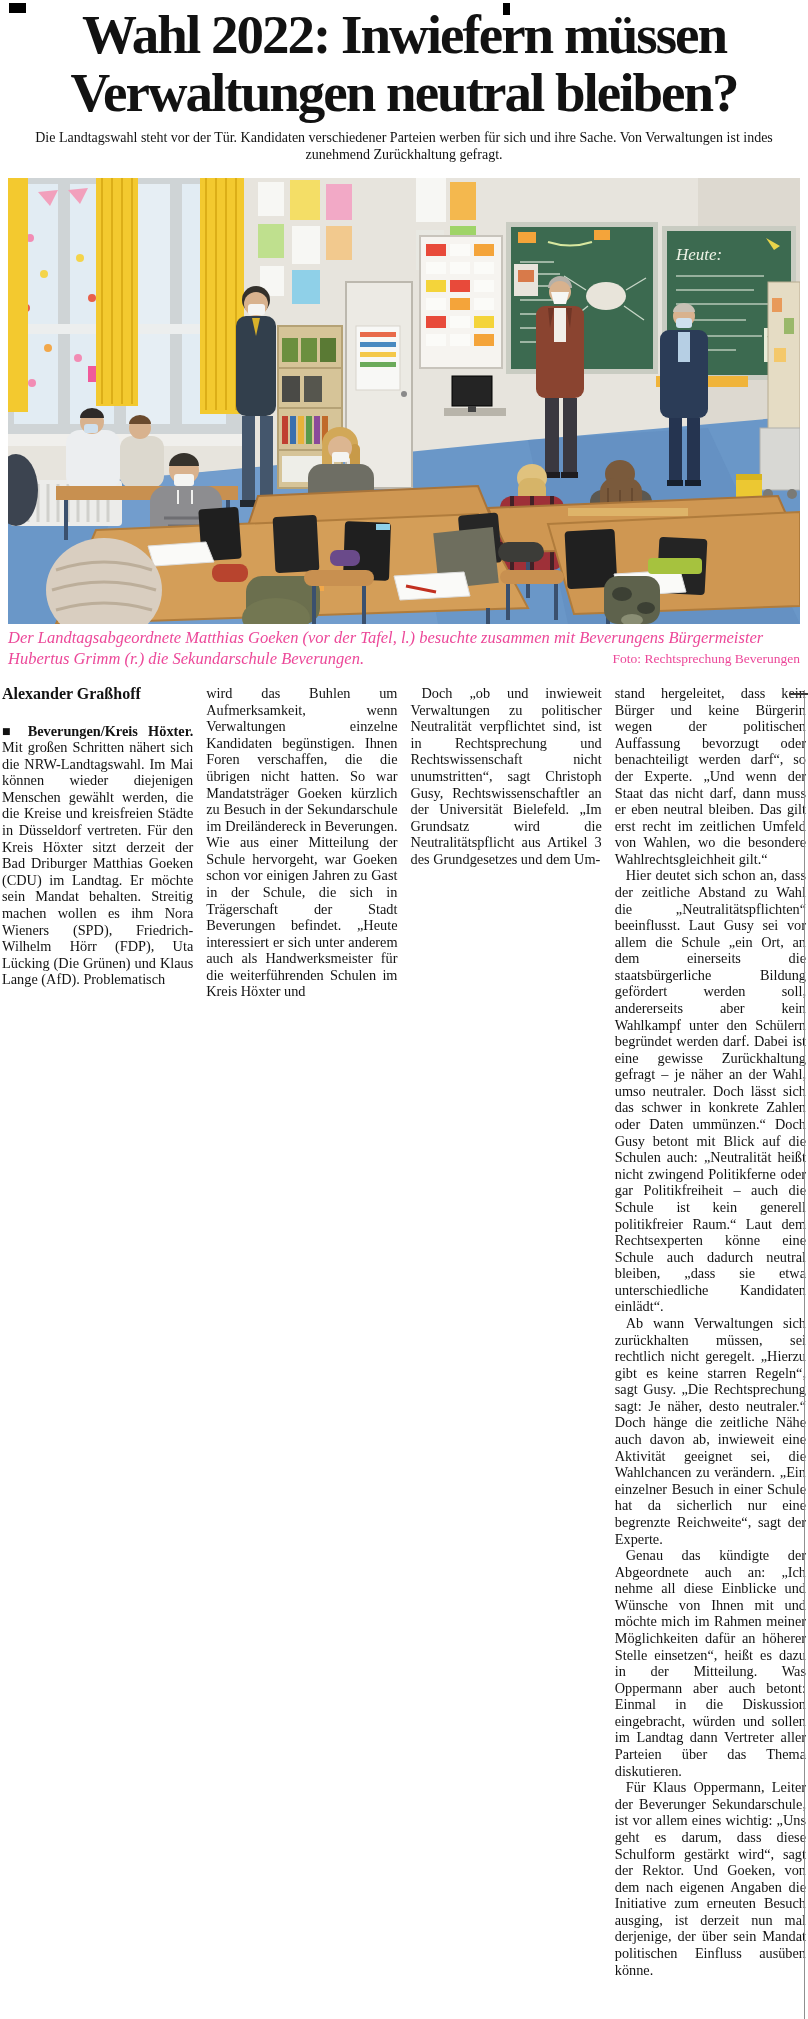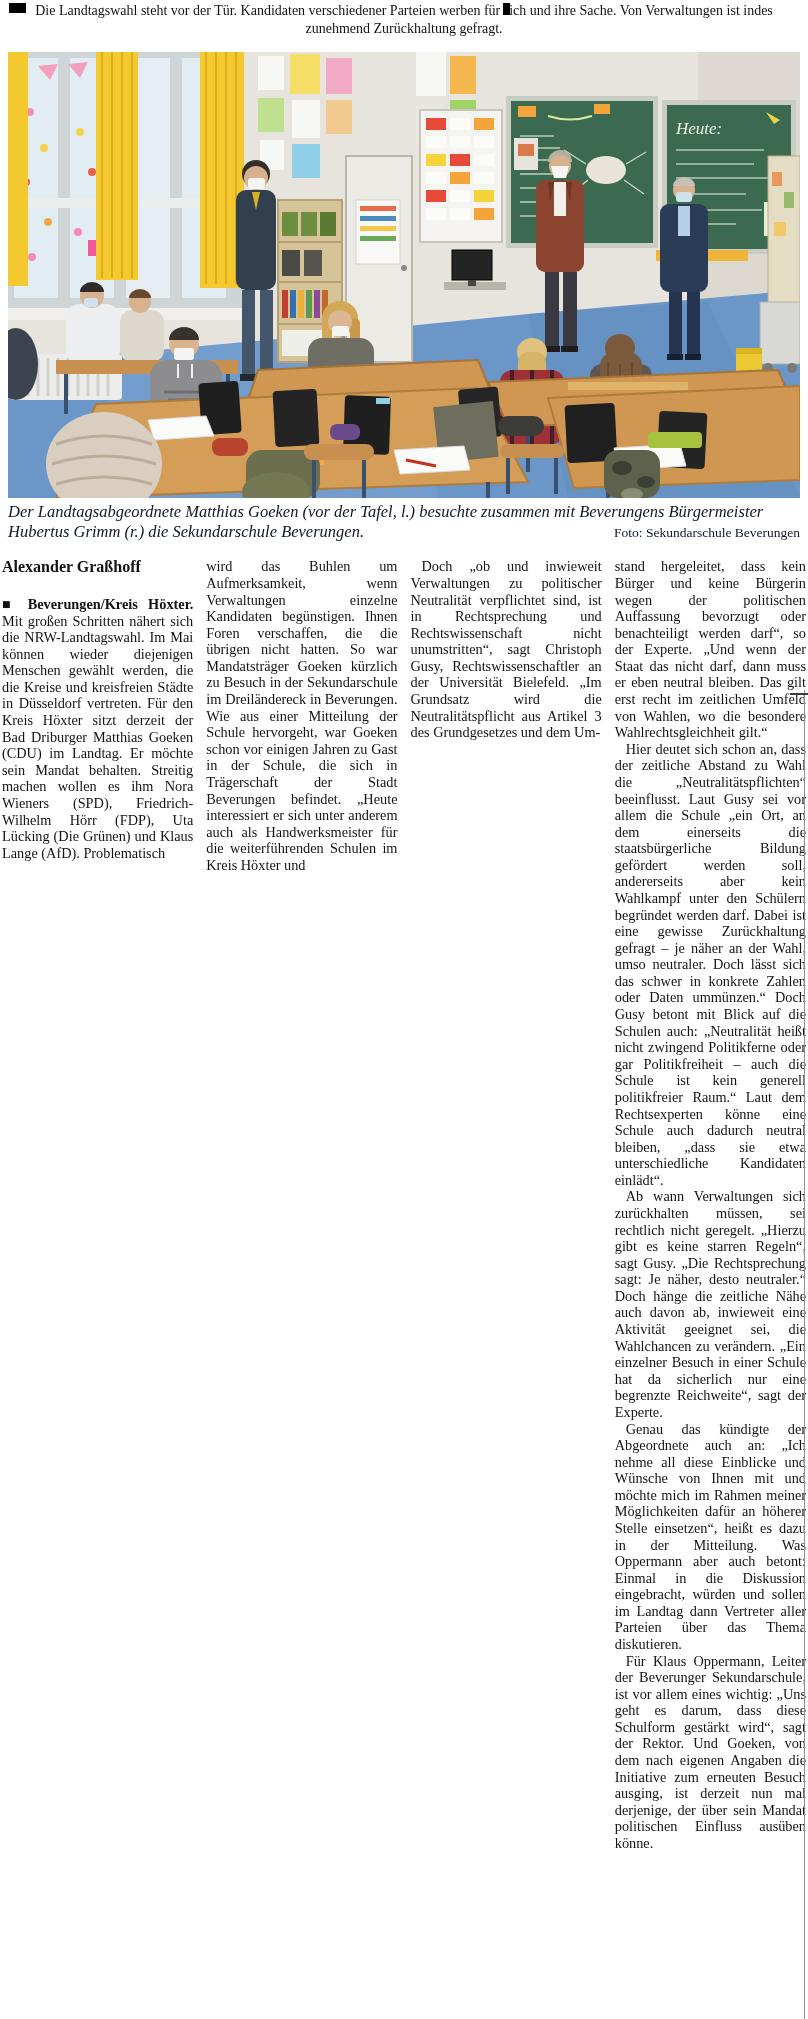--- a/index.html
+++ b/index.html
@@ -16,21 +16,21 @@
     font-size:55px;line-height:1.06;font-weight:700;letter-spacing:-2px;
   }
   .subheadline{
     margin:2px 34px 8px;text-align:center;
     font-size:14px;line-height:1.27;
   }
   figure.photo-fig{margin:14px 8px;}
   figure.photo-fig svg{display:block;}
   figcaption{
     position:relative;margin-top:4px;
-    font-style:italic;font-size:16.5px;line-height:1.24;color:#0f172a;
+    font-style:italic;font-size:16.5px;line-height:1.24;color:#ec4899;
   }
   .credit{
     position:absolute;right:0;bottom:1px;
     font-style:normal;font-size:13.5px;background:#fff;padding-left:10px;
   }
   .cols{display:flex;gap:13px;margin:16px 2px 0;}
   .col{flex:1;min-width:0;font-size:14.3px;line-height:1.16;text-align:justify;
        hyphens:auto;-webkit-hyphens:auto;}
   .col p{margin:0;}
   .col p.ind{text-indent:11px;}
@@ -40,20 +40,21 @@
   .rule-h{position:absolute;left:790px;top:693px;width:18px;height:2px;background:#3a3a3a;}
 </style>
 </head>
 <body>
 
 <div class="page">
 
   <div class="crop-artifact a1"></div>
   <div class="crop-artifact a2"></div>
 
+  <h1 class="headline"><span>Wahl 2022: Inwiefern müssen</span><br><span>Verwaltungen neutral bleiben?</span></h1>
 
   <p class="subheadline">Die Landtagswahl steht vor der Tür. Kandidaten verschiedener Parteien werben für sich und ihre Sache. Von Verwaltungen ist indes zunehmend Zurückhaltung gefragt.</p>
 
   <figure class="photo-fig">
     <svg viewBox="0 0 792 446" width="792" height="446">
 
       <rect x="0" y="0" width="792" height="310" fill="#e7e4dd"></rect>
       <rect x="690" y="0" width="102" height="280" fill="#ddd9d0"></rect>
       <polygon points="0,312 260,288 520,262 792,238 792,446 0,446" fill="#6a97c8"></polygon>
       <polygon points="120,300 400,278 430,446 60,446" fill="#7fa8d4" opacity="0.4"></polygon>
@@ -337,21 +338,21 @@
         <rect x="492" y="392" width="64" height="14" rx="7" fill="#c89050"></rect>
         <path d="M500,406 v36 M548,406 v36" stroke="#3a506e" stroke-width="4"></path>
         <rect x="596" y="398" width="56" height="48" rx="14" fill="#5e624c"></rect>
         <ellipse cx="614" cy="416" rx="10" ry="7" fill="#3c4034"></ellipse>
           <ellipse cx="638" cy="430" rx="9" ry="6" fill="#3c4034"></ellipse>
         <ellipse cx="624" cy="442" rx="11" ry="6" fill="#8a8e74"></ellipse>
       </g>
     </svg>
     <figcaption>
       <span>Der Landtagsabgeordnete Matthias Goeken (vor der Tafel, l.) besuchte zusammen mit Beverungens Bürgermeister Hubertus Grimm (r.) die Sekundarschule Beverungen.</span>
-      <span class="credit">Foto: Sekundarschule Beverungen</span>
+      <span class="credit">Foto: Rechtsprechung Beverungen</span>
     </figcaption>
   </figure>
 
   <div class="cols">
     <div class="col">
       <div class="byline">Alexander Graßhoff</div>
       <p>
         <span class="dl">■</span>
         <span class="dl">Beverungen/Kreis Höxter.</span>
         <span>Mit großen Schritten nähert sich die NRW-Landtagswahl. Im Mai können wieder diejenigen Menschen gewählt werden, die die Kreise und kreisfreien Städte in Düsseldorf vertreten. Für den Kreis Höxter sitzt derzeit der Bad Driburger Matthias Goeken (CDU) im Landtag. Er möchte sein Mandat behalten. Streitig machen wollen es ihm Nora Wieners (SPD), Friedrich-Wilhelm Hörr (FDP), Uta Lücking (Die Grünen) und Klaus Lange (AfD). Problematisch</span>

